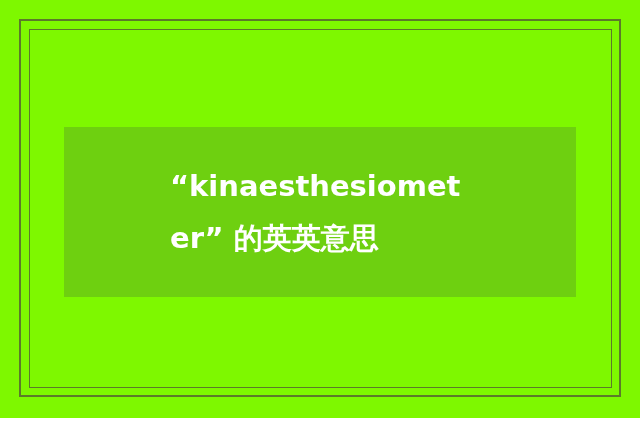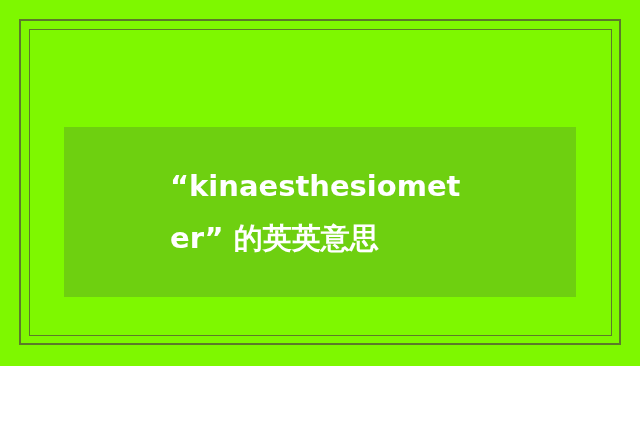--- a/index.html
+++ b/index.html
@@ -11,21 +11,21 @@
     width: 640px;
     height: 425px;
     overflow: hidden;
     font-family: "Liberation Sans", "DejaVu Sans", sans-serif;
   }
 
   
   .canvas {
     position: relative;
     width: 640px;
-    height: 366px;
+    height: 418px;
     background: #7ef800;
     box-sizing: border-box;
   }
 
   
   .frame-outer {
     position: absolute;
     left: 19px;
     top: 19px;
     right: 19px;

